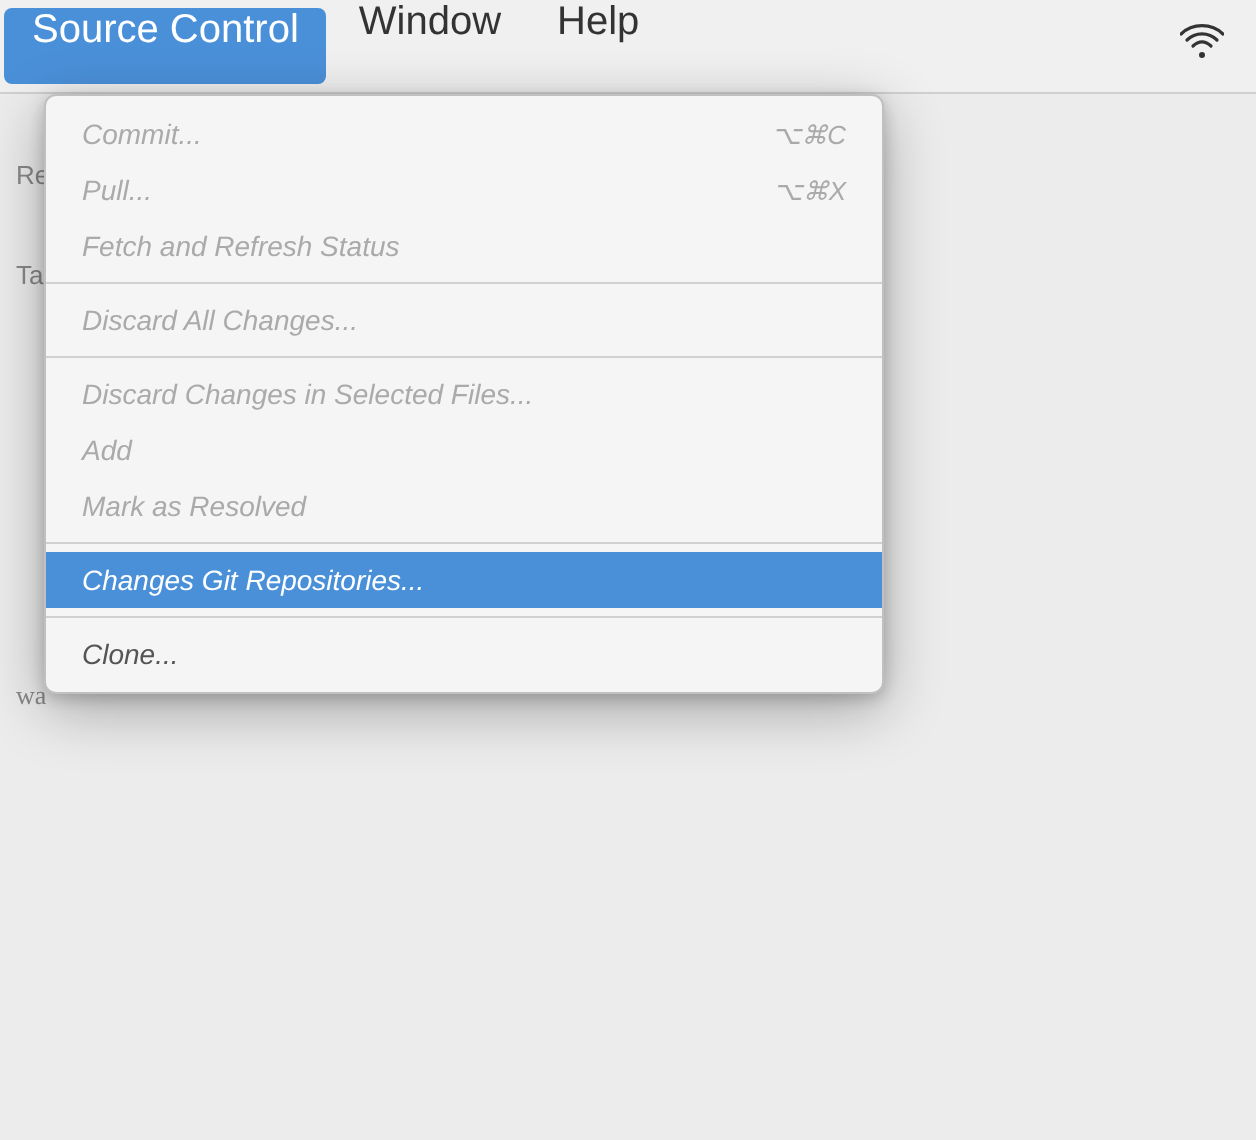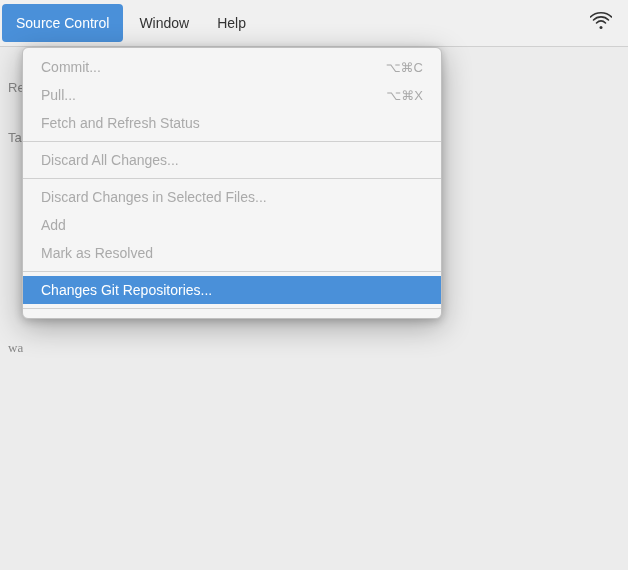--- a/index.html
+++ b/index.html
@@ -63,22 +63,21 @@
       display: flex;
       align-items: center;
       border-bottom: 1px solid #d0d0d0;
       z-index: 10;
     }
 
     .menubar-item {
       padding: 0 14px;
       height: 100%;
       display: flex;
-      align-items: center;
-      font-size: 14px;
+      font-size: 20px;
       color: #333;
       cursor: pointer;
       white-space: nowrap;
     }
 
     .menubar-item.active {
       background: #4a90d9;
       color: white;
       border-radius: 4px;
       margin: 4px 2px;
@@ -100,20 +99,21 @@
       top: 47px;
       left: 22px;
       width: 420px;
       background: #f5f5f5;
       border-radius: 6px;
       box-shadow: 0 8px 30px rgba(0,0,0,0.3), 0 2px 8px rgba(0,0,0,0.2);
       border: 1px solid #c0c0c0;
       z-index: 100;
       padding: 5px 0;
       overflow: hidden;
+      font-style: italic;
     }
 
     .menu-item {
       display: flex;
       align-items: center;
       justify-content: space-between;
       padding: 6px 18px;
       font-size: 14px;
       color: #555;
       cursor: pointer;
@@ -205,14 +205,17 @@
   </div>
 
   <div class="menu-separator"></div>
 
   <div class="menu-item highlighted">
     <span>Changes Git Repositories...</span>
   </div>
 
   <div class="menu-separator"></div>
 
+  <div class="menu-item">
+    <span>Clone...</span>
+  </div>
 
 </div>
 
 </body></html>

